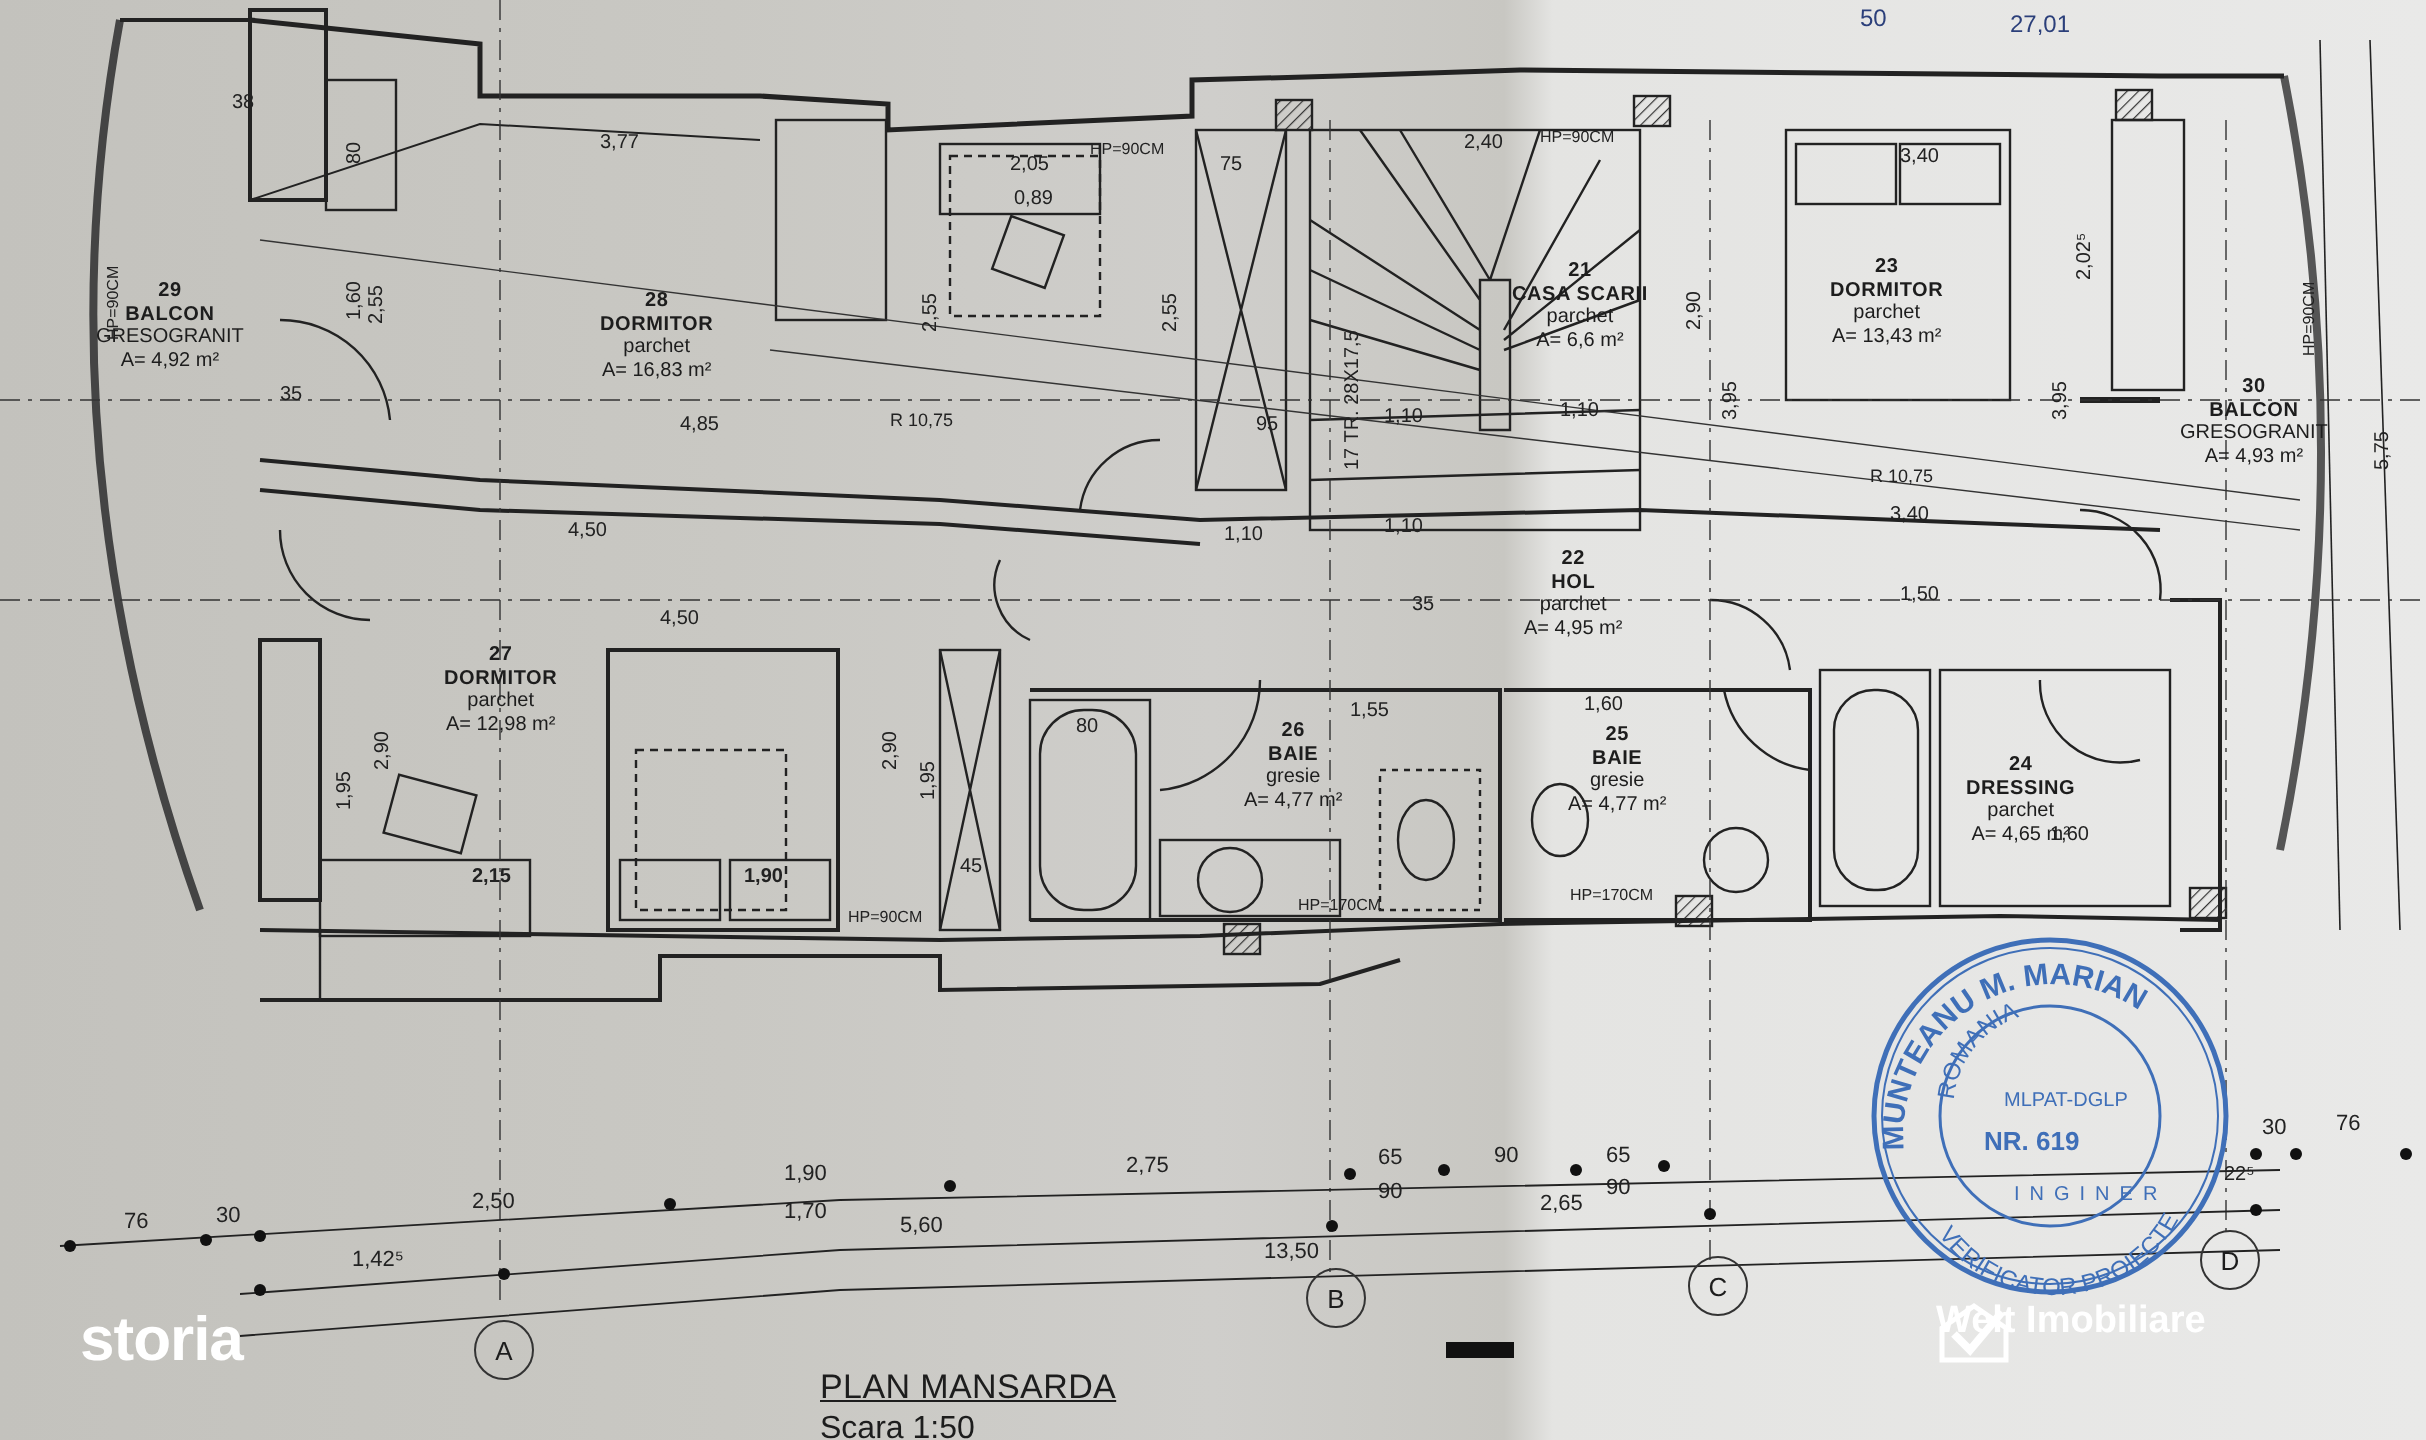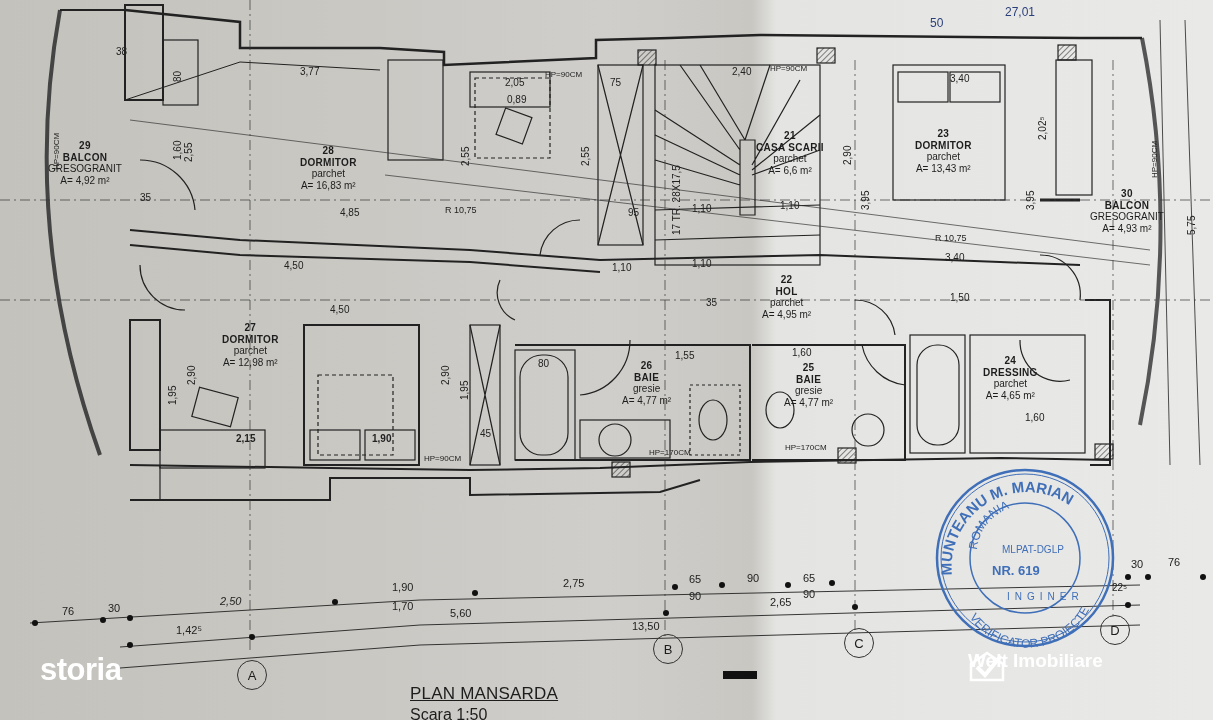--- a/index.html
+++ b/index.html
@@ -209,21 +209,21 @@
     <div class="name">BAIE</div>
   <div class="mat">gresie</div>
     <div class="area">A= 4,77 m²</div>
 </div>
 <div class="lbl" style="left:784px;top:362px;">
   <div class="num">25</div>
     <div class="name">BAIE</div>
   <div class="mat">gresie</div>
     <div class="area">A= 4,77 m²</div>
 </div>
-<div class="lbl" style="left:983px;top:355px;">
+<div class="lbl" style="left:983px;top:377px;">
   <div class="num">24</div>
     <div class="name">DRESSING</div>
   <div class="mat">parchet</div>
     <div class="area">A= 4,65 m²</div>
 </div>
 
 <div class="vdim" style="left:52px;top:170px;font-size:8px;">HP=90CM</div>
 <div class="vdim" style="left:1150px;top:178px;font-size:8px;">HP=90CM</div>
 <div class="dim" style="left:545px;top:70px;font-size:8px;">HP=90CM</div>
 <div class="dim" style="left:770px;top:64px;font-size:8px;">HP=90CM</div>
@@ -270,21 +270,21 @@
 <div class="vdim" style="left:440px;top:385px;">2,90</div>
 <div class="vdim" style="left:459px;top:400px;">1,95</div>
 <div class="dim" style="left:480px;top:428px;">45</div>
 <div class="dim" style="left:538px;top:358px;">80</div>
 <div class="dim" style="left:675px;top:350px;">1,55</div>
 <div class="dim" style="left:792px;top:347px;">1,60</div>
 <div class="dim" style="left:1025px;top:412px;">1,60</div>
 
 <div class="dim" style="left:62px;top:605px;font-size:11px;">76</div>
 <div class="dim" style="left:108px;top:602px;font-size:11px;">30</div>
-<div class="dim" style="left:220px;top:595px;font-size:11px;font-style:italic;">2,50</div>
+<div class="dim" style="left:236px;top:595px;font-size:11px;">2,50</div>
 <div class="dim" style="left:176px;top:624px;font-size:11px;">1,42⁵</div>
 <div class="dim" style="left:392px;top:581px;font-size:11px;">1,90</div>
 <div class="dim" style="left:392px;top:600px;font-size:11px;">1,70</div>
 <div class="dim" style="left:450px;top:607px;font-size:11px;">5,60</div>
 <div class="dim" style="left:563px;top:577px;font-size:11px;">2,75</div>
 <div class="dim" style="left:632px;top:620px;font-size:11px;">13,50</div>
 <div class="dim" style="left:689px;top:573px;font-size:11px;">65</div>
 <div class="dim" style="left:689px;top:590px;font-size:11px;">90</div>
 <div class="dim" style="left:747px;top:572px;font-size:11px;">90</div>
 <div class="dim" style="left:770px;top:596px;font-size:11px;">2,65</div>
@@ -292,21 +292,21 @@
 <div class="dim" style="left:803px;top:588px;font-size:11px;">90</div>
 <div class="dim" style="left:1131px;top:558px;font-size:11px;">30</div>
 <div class="dim" style="left:1168px;top:556px;font-size:11px;">76</div>
 <div class="dim" style="left:1112px;top:582px;font-size:10px;">22⁵</div>
 
 <div class="axis" style="left:237px;top:660px;">A</div>
 <div class="axis" style="left:653px;top:634px;">B</div>
 <div class="axis" style="left:844px;top:628px;">C</div>
 <div class="axis" style="left:1100px;top:615px;">D</div>
 
-<div class="note" style="left:930px;top:16px;">50</div>
+<div class="note" style="left:930px;top:2px;">50</div>
 <div class="note" style="left:1005px;top:5px;">27,01</div>
 
 <div class="title">PLAN MANSARDA</div>
 <div class="scale">Scara 1:50</div>
 
 <svg class="stamp" viewBox="0 0 186 186">
   <defs>
     <path id="outerArc" d="M20 110 A75 75 0 1 1 170 95"></path>
     <path id="innerArc" d="M45 85 A48 48 0 0 1 140 80"></path>
     <path id="botArc" d="M25 115 A70 70 0 0 0 165 110"></path>

